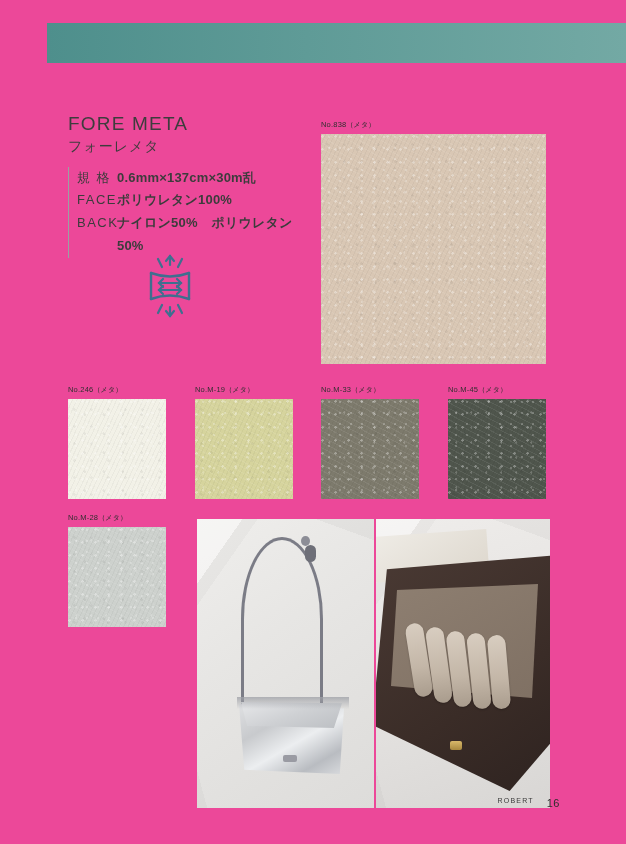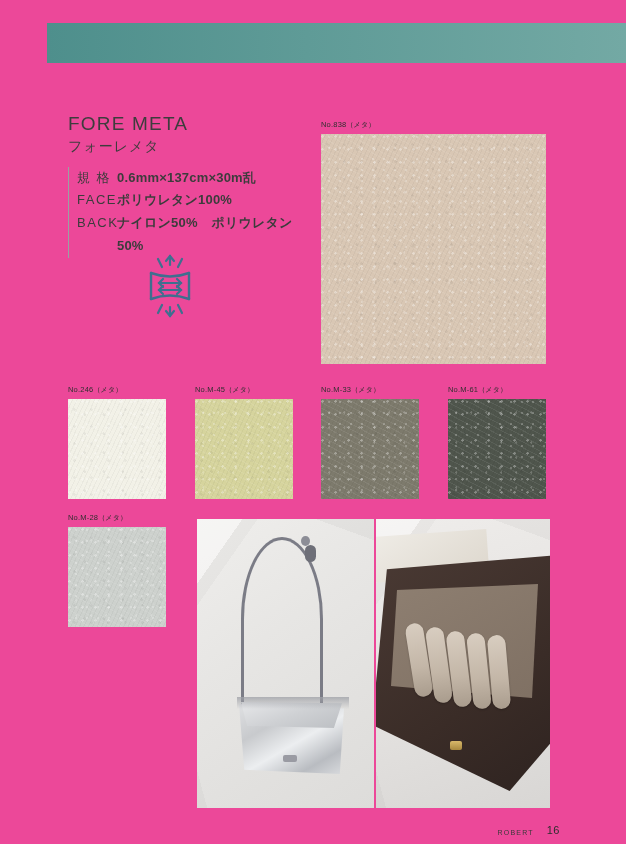--- a/index.html
+++ b/index.html
@@ -207,23 +207,23 @@
     position: absolute;
     width: 12px;
     height: 9px;
     background: linear-gradient(to bottom,#d9b96a,#a8883f);
     border-radius: 2px;
   }
   
   .footer {
     position: absolute;
     right: 66px;
-    bottom: 8px;
+    bottom: 35px;
     display: flex;
-    align-items: flex-end;
+    align-items: flex-start;
     gap: 13px;
   }
   .brand {
     font-size: 7px;
     letter-spacing: 1.2px;
     color: #3a3a3a;
   }
   .pageno {
     font-size: 11px;
     color: #2d2d2d;
@@ -302,39 +302,39 @@
     <div class="label">
       <span>No.246</span><span class="meta">（メタ）</span>
     </div>
     <div class="chip row-chip" style="background:#f2f1e7">
       <div class="grain2"></div>
     </div>
   </div>
 
   <div class="swatch" id="swatch-M27">
     <div class="label">
+      <span>No.M-19</span><span class="meta">（メタ）</span>
+    </div>
+    <div class="chip row-chip" style="background:#d6d49d">
+      <div class="grain2"></div>
+    </div>
+  </div>
+
+  <div class="swatch" id="swatch-M25">
+    <div class="label">
+      <span>No.M-33</span><span class="meta">（メタ）</span>
+    </div>
+    <div class="chip row-chip" style="background:#7d7a6c">
+      <div class="grain2"></div>
+    </div>
+  </div>
+
+  <div class="swatch" id="swatch-M61">
+    <div class="label">
       <span>No.M-45</span><span class="meta">（メタ）</span>
-    </div>
-    <div class="chip row-chip" style="background:#d6d49d">
-      <div class="grain2"></div>
-    </div>
-  </div>
-
-  <div class="swatch" id="swatch-M25">
-    <div class="label">
-      <span>No.M-33</span><span class="meta">（メタ）</span>
-    </div>
-    <div class="chip row-chip" style="background:#7d7a6c">
-      <div class="grain2"></div>
-    </div>
-  </div>
-
-  <div class="swatch" id="swatch-M61">
-    <div class="label">
-      <span>No.M-61</span><span class="meta">（メタ）</span>
     </div>
     <div class="chip row-chip" style="background:#4f554c">
       <div class="grain2"></div>
     </div>
   </div>
 
   <div class="swatch" id="swatch-M28">
     <div class="label">
       <span>No.M-28</span><span class="meta">（メタ）</span>
     </div>

